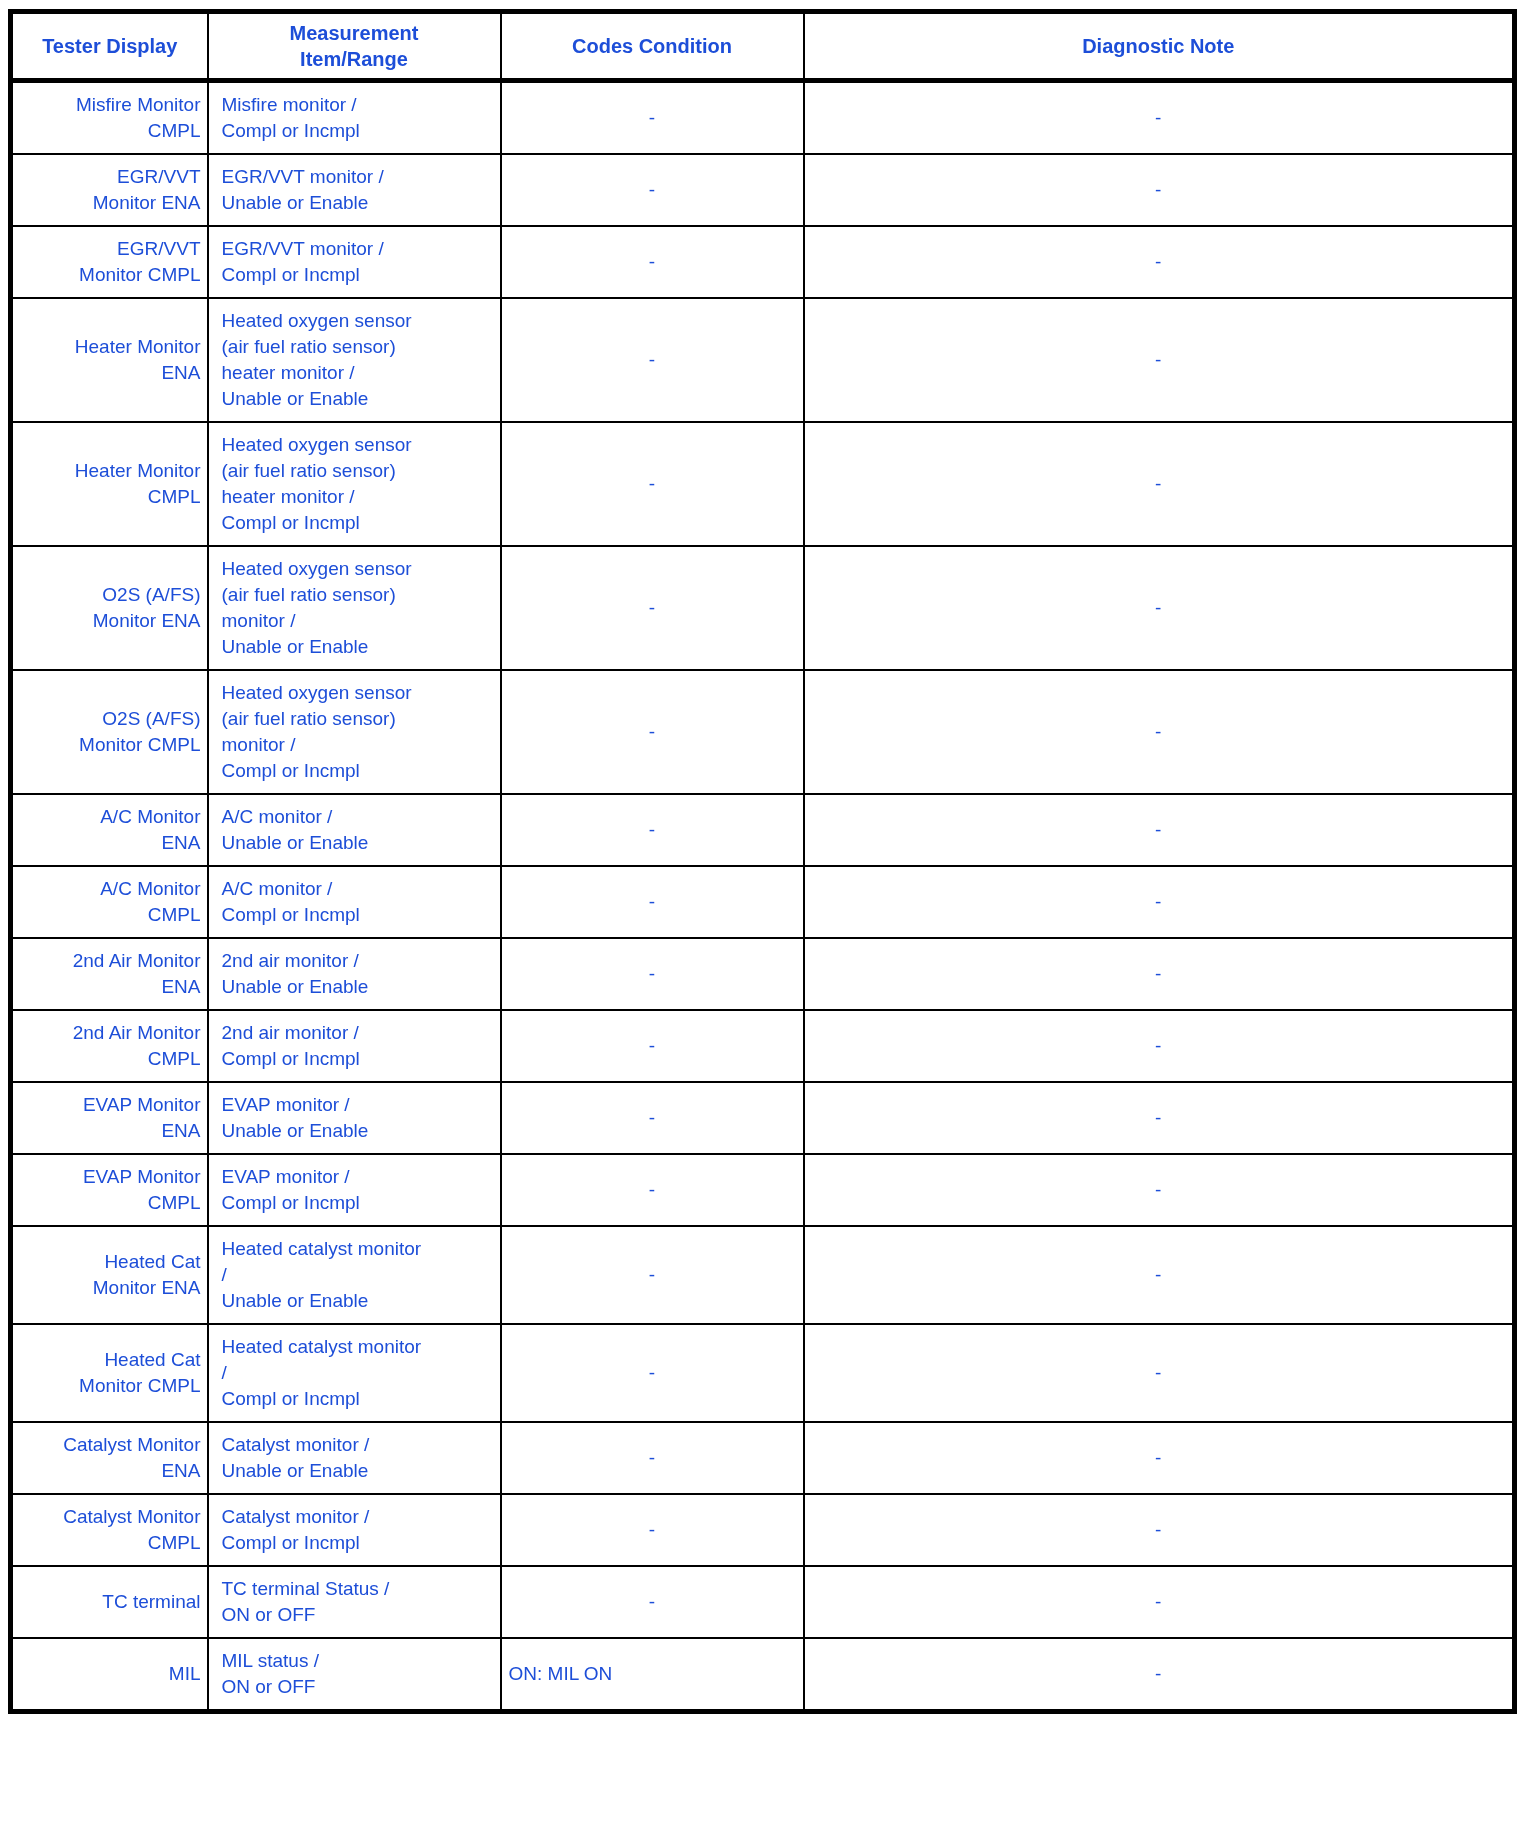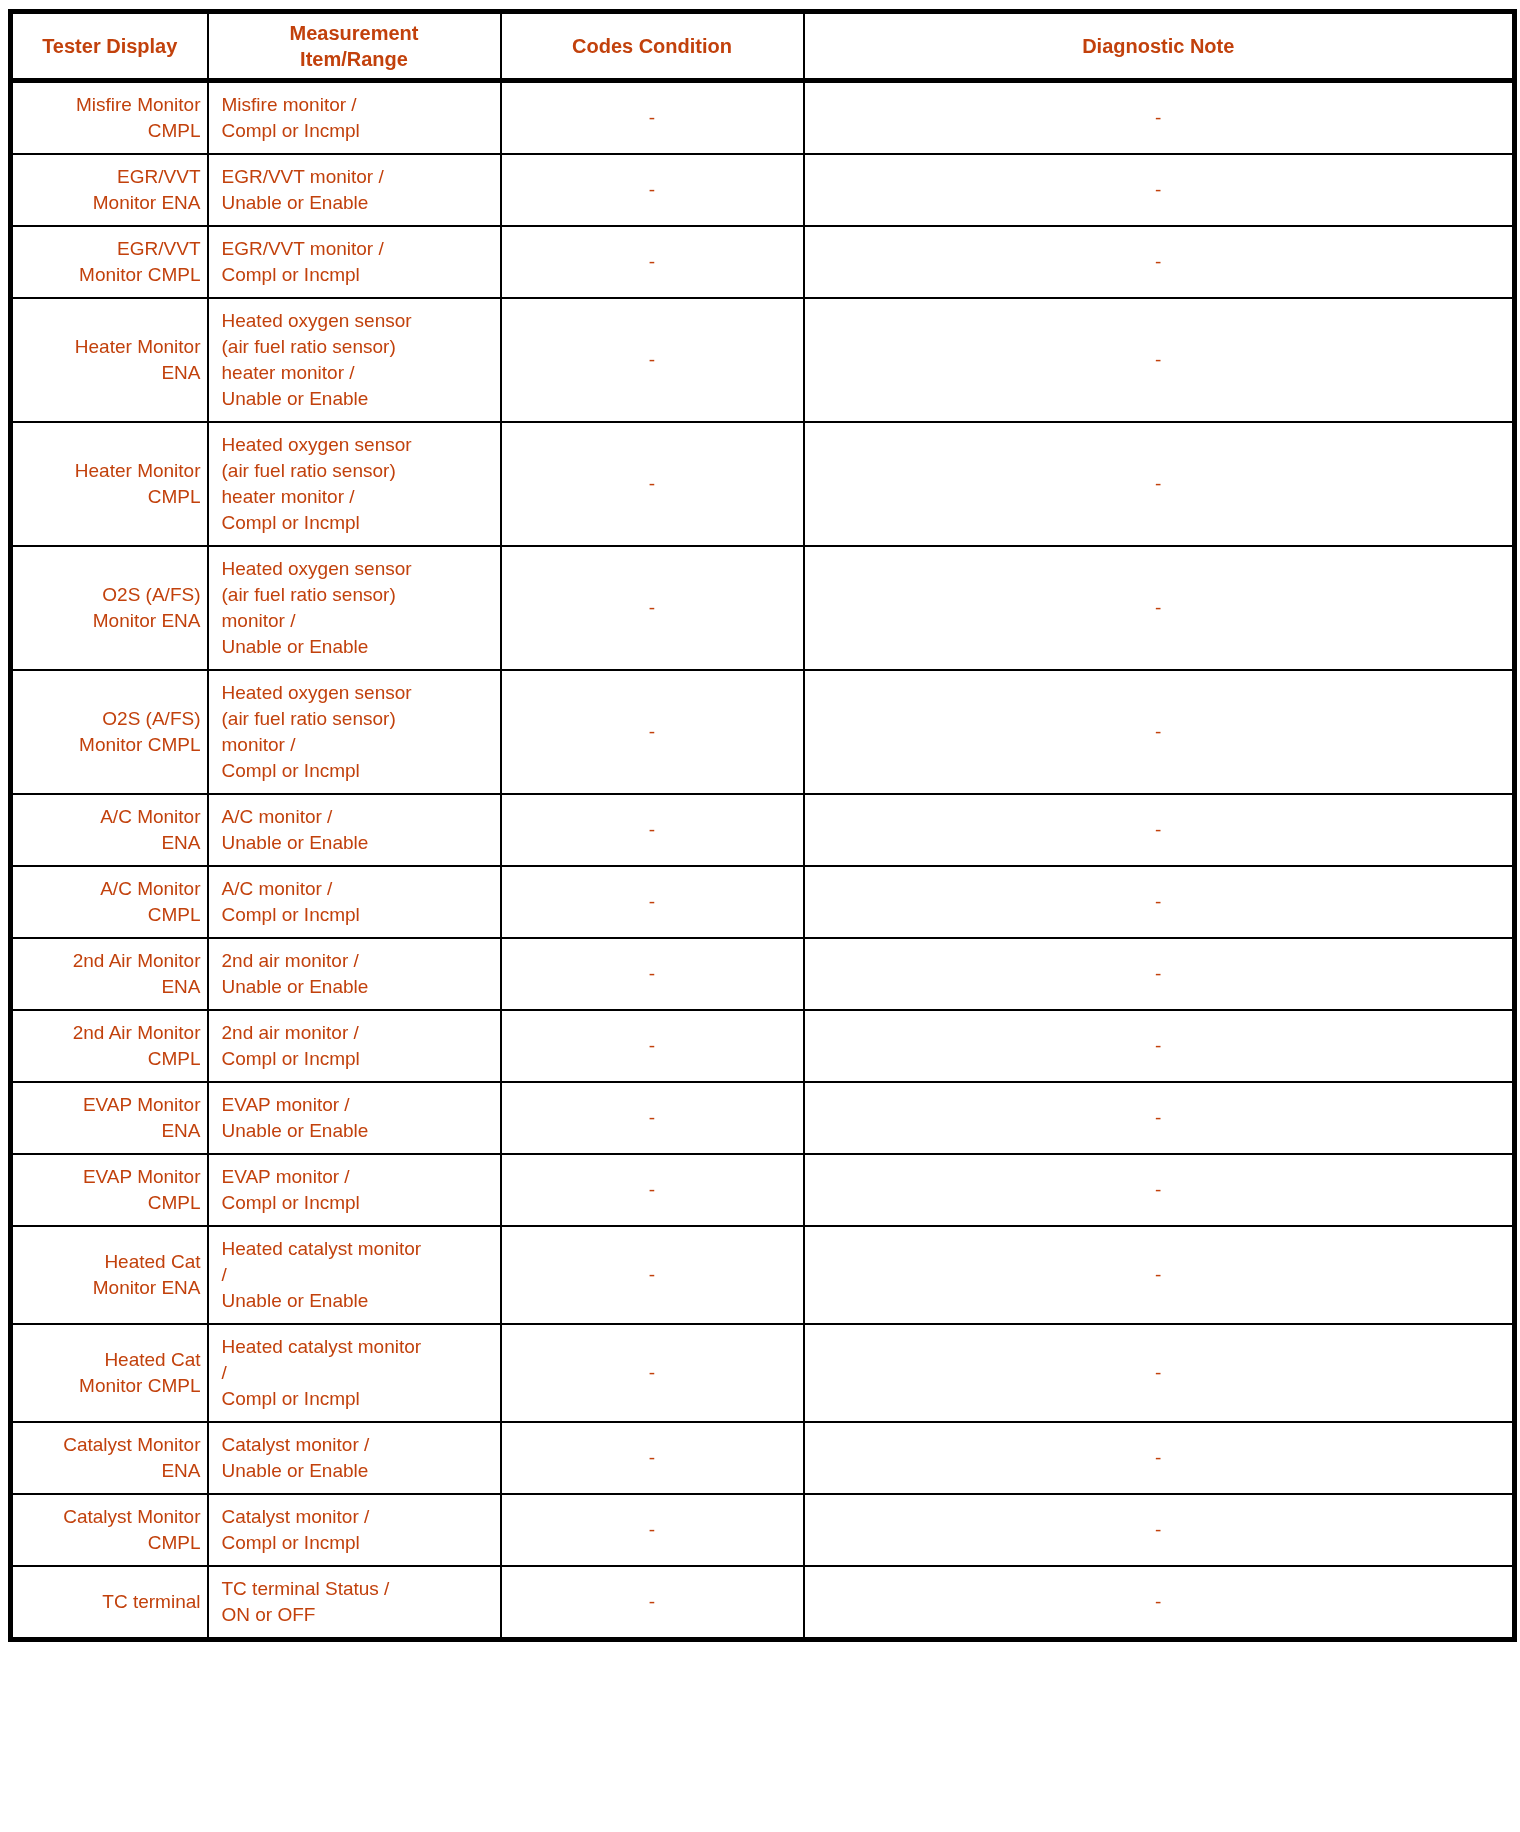--- a/index.html
+++ b/index.html
@@ -7,21 +7,21 @@
     padding: 0;
     background: #ffffff;
   }
   .page {
     width: 1520px;
     height: 1832px;
     background: #ffffff;
     box-sizing: border-box;
     padding: 9px 8px;
     font-family: "Liberation Sans", "DejaVu Sans", sans-serif;
-    color: #c2410c;
+    color: #1d4ed8;
   }
   table.doc-table {
     width: 1504px;
     border-collapse: collapse;
     table-layout: fixed;
     border: 5px solid #000000;
   }
   col.c1 { width: 197px; }
   col.c2 { width: 293px; }
   col.c3 { width: 303px; }
@@ -244,15 +244,22 @@
 
   <tr>
     <td class="c1">TC terminal</td>
     <td class="c2">TC terminal Status /
 ON or OFF</td>
     <td class="c3 center">-</td>
     <td class="c4 center">-</td>
   </tr>
 
 
+  <tr>
+    <td class="c1">MIL</td>
+    <td class="c2">MIL status /
+ON or OFF</td>
+    <td class="c3 left">ON: MIL ON</td>
+    <td class="c4 center">-</td>
+  </tr>
 </tbody>
   </table>
 </div>
 
 </body></html>

